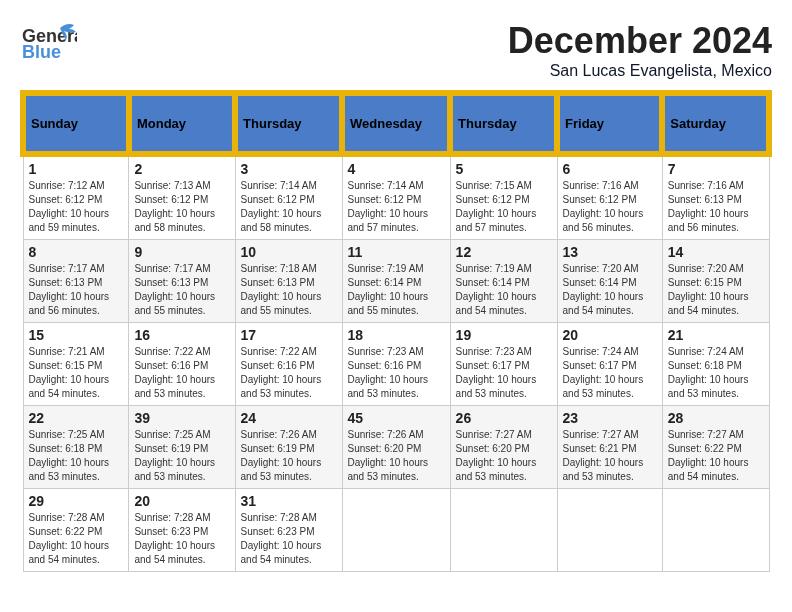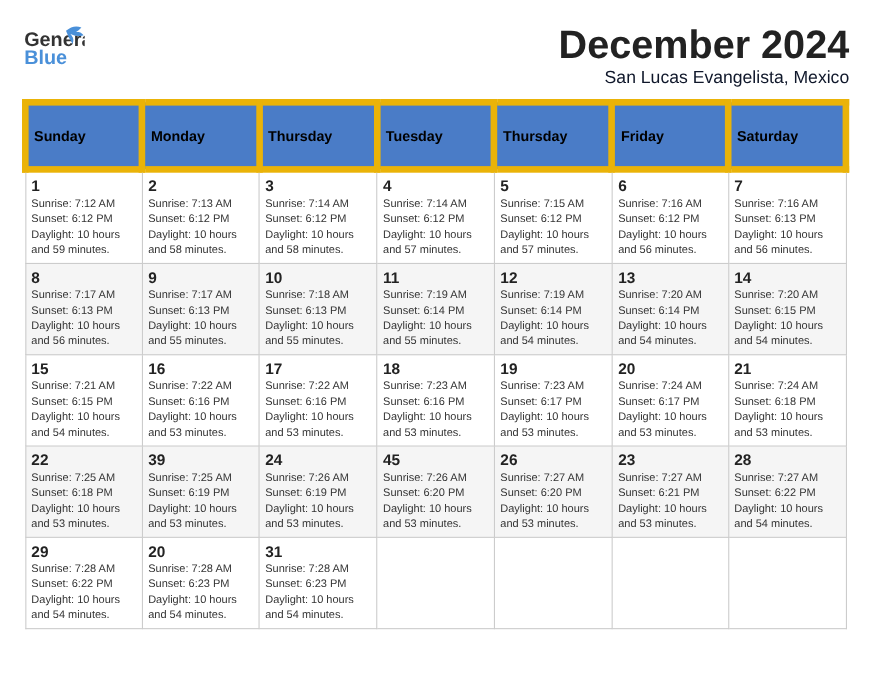--- a/index.html
+++ b/index.html
@@ -97,21 +97,21 @@
     <div class="subtitle">San Lucas Evangelista, Mexico</div>
   </div>
 </div>
 
 <table class="calendar">
   <thead>
     <tr>
       <th>Sunday</th>
       <th>Monday</th>
       <th>Thursday</th>
-      <th>Tuesday</th>
+      <th>Wednesday</th>
       <th>Thursday</th>
       <th>Friday</th>
       <th>Saturday</th>
     </tr>
   </thead>
   <tbody id="calendar-body">
   <tr>
         <td>
           <span class="day-number">1</span>
           <div class="day-info">Sunrise: 7:12 AM<br>Sunset: 6:12 PM<br>Daylight: 10 hours and 59 minutes.</div>

